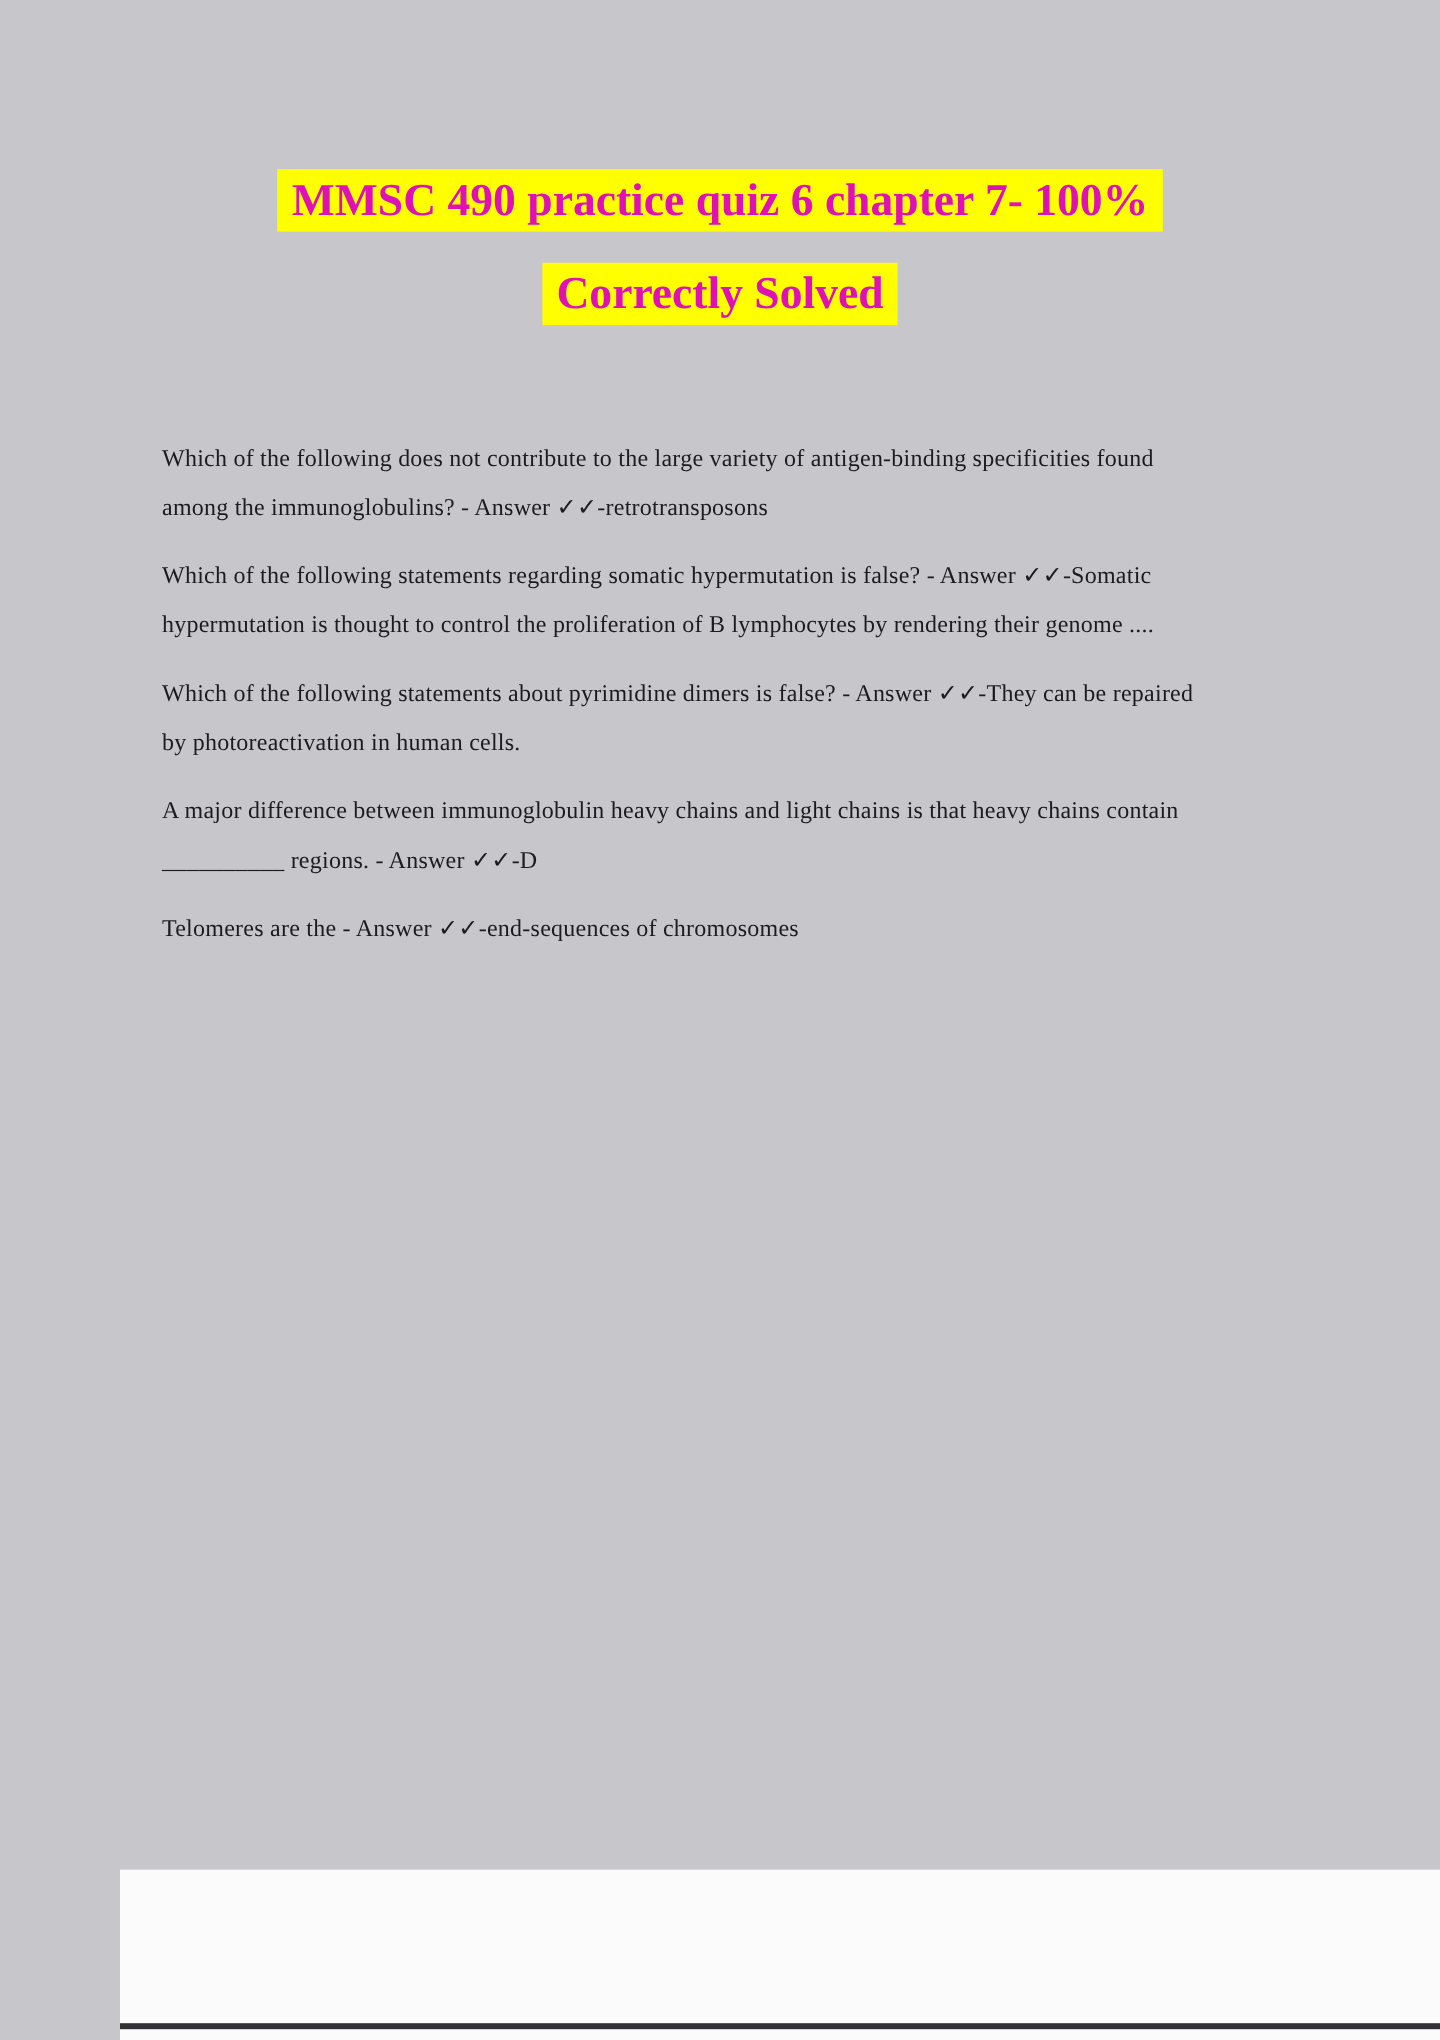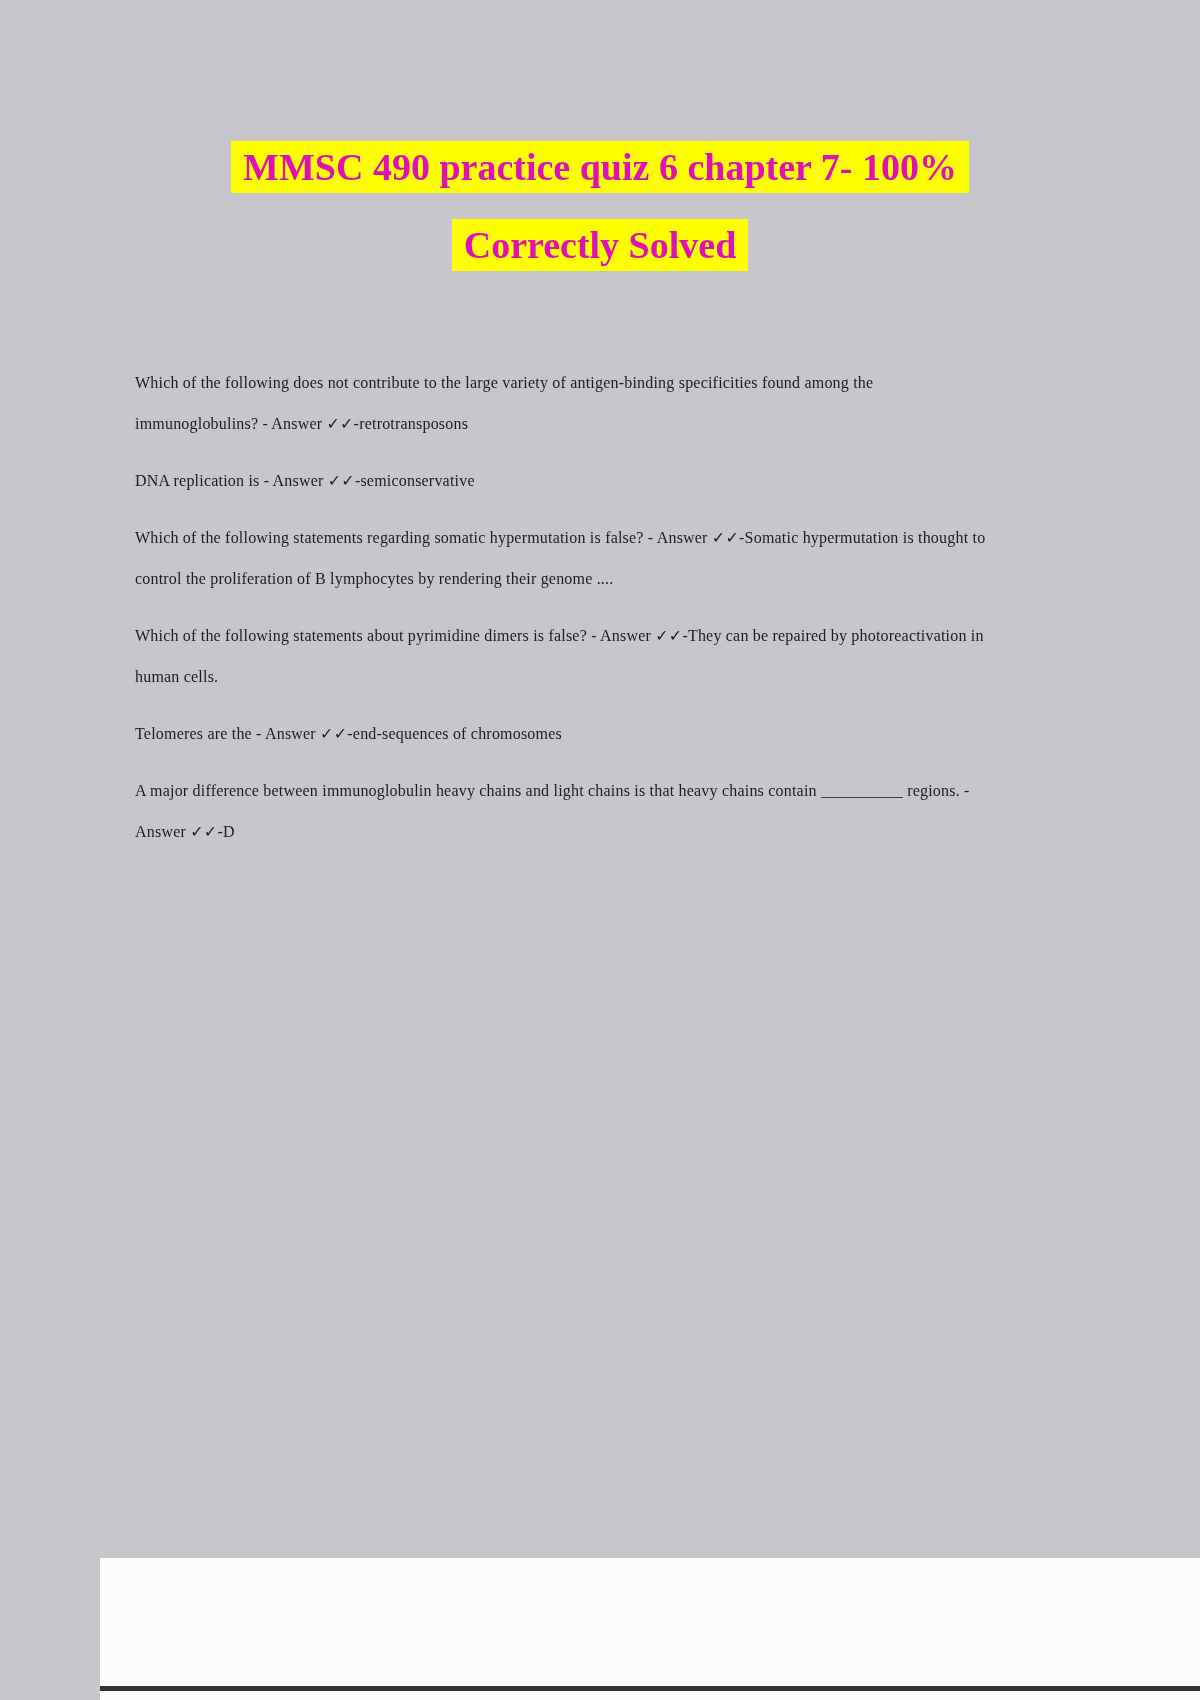--- a/index.html
+++ b/index.html
@@ -39,21 +39,21 @@
     box-decoration-break: clone;
   }
   .content {
     position: absolute;
     top: 362px;
     left: 135px;
     width: 862px;
   }
   .content p {
     margin: 0 0 16px 0;
-    font-size: 16px;
+    font-size: 20px;
     line-height: 41px;
     color: #1c1c1e;
     letter-spacing: 0.2px;
     text-align: left;
   }
   .next-page {
     position: absolute;
     left: 100px;
     right: 0;
     top: 1558px;
@@ -76,25 +76,24 @@
 
   <div class="doc-page">
 
     <h1 class="title-block">
       <span class="title-line"><span class="hl">MMSC 490 practice quiz 6 chapter 7- 100%</span></span>
       <span class="title-line"><span class="hl">Correctly Solved</span></span>
     </h1>
 
     <div class="content">
       <p>Which of the following does not contribute to the large variety of antigen-binding specificities found among the immunoglobulins? -  Answer ✓✓-retrotransposons</p>
-      <p>DNA replication is -  Answer ✓✓-semiconservative</p>
       <p>Which of the following statements regarding somatic hypermutation is false? -  Answer ✓✓-Somatic hypermutation is thought to control the proliferation of B lymphocytes by rendering their genome ....</p>
       <p>Which of the following statements about pyrimidine dimers is false? -  Answer ✓✓-They can be repaired by photoreactivation in human cells.</p>
+      <p>A major difference between immunoglobulin heavy chains and light chains is that heavy chains contain __________ regions. -  Answer ✓✓-D</p>
       <p>Telomeres are the -  Answer ✓✓-end-sequences of chromosomes</p>
-      <p>A major difference between immunoglobulin heavy chains and light chains is that heavy chains contain __________ regions. -  Answer ✓✓-D</p>
     </div>
 
   </div>
 
   <div class="next-page"></div>
   <div class="divider-line"></div>
 
 </div>
 
 </body></html>

